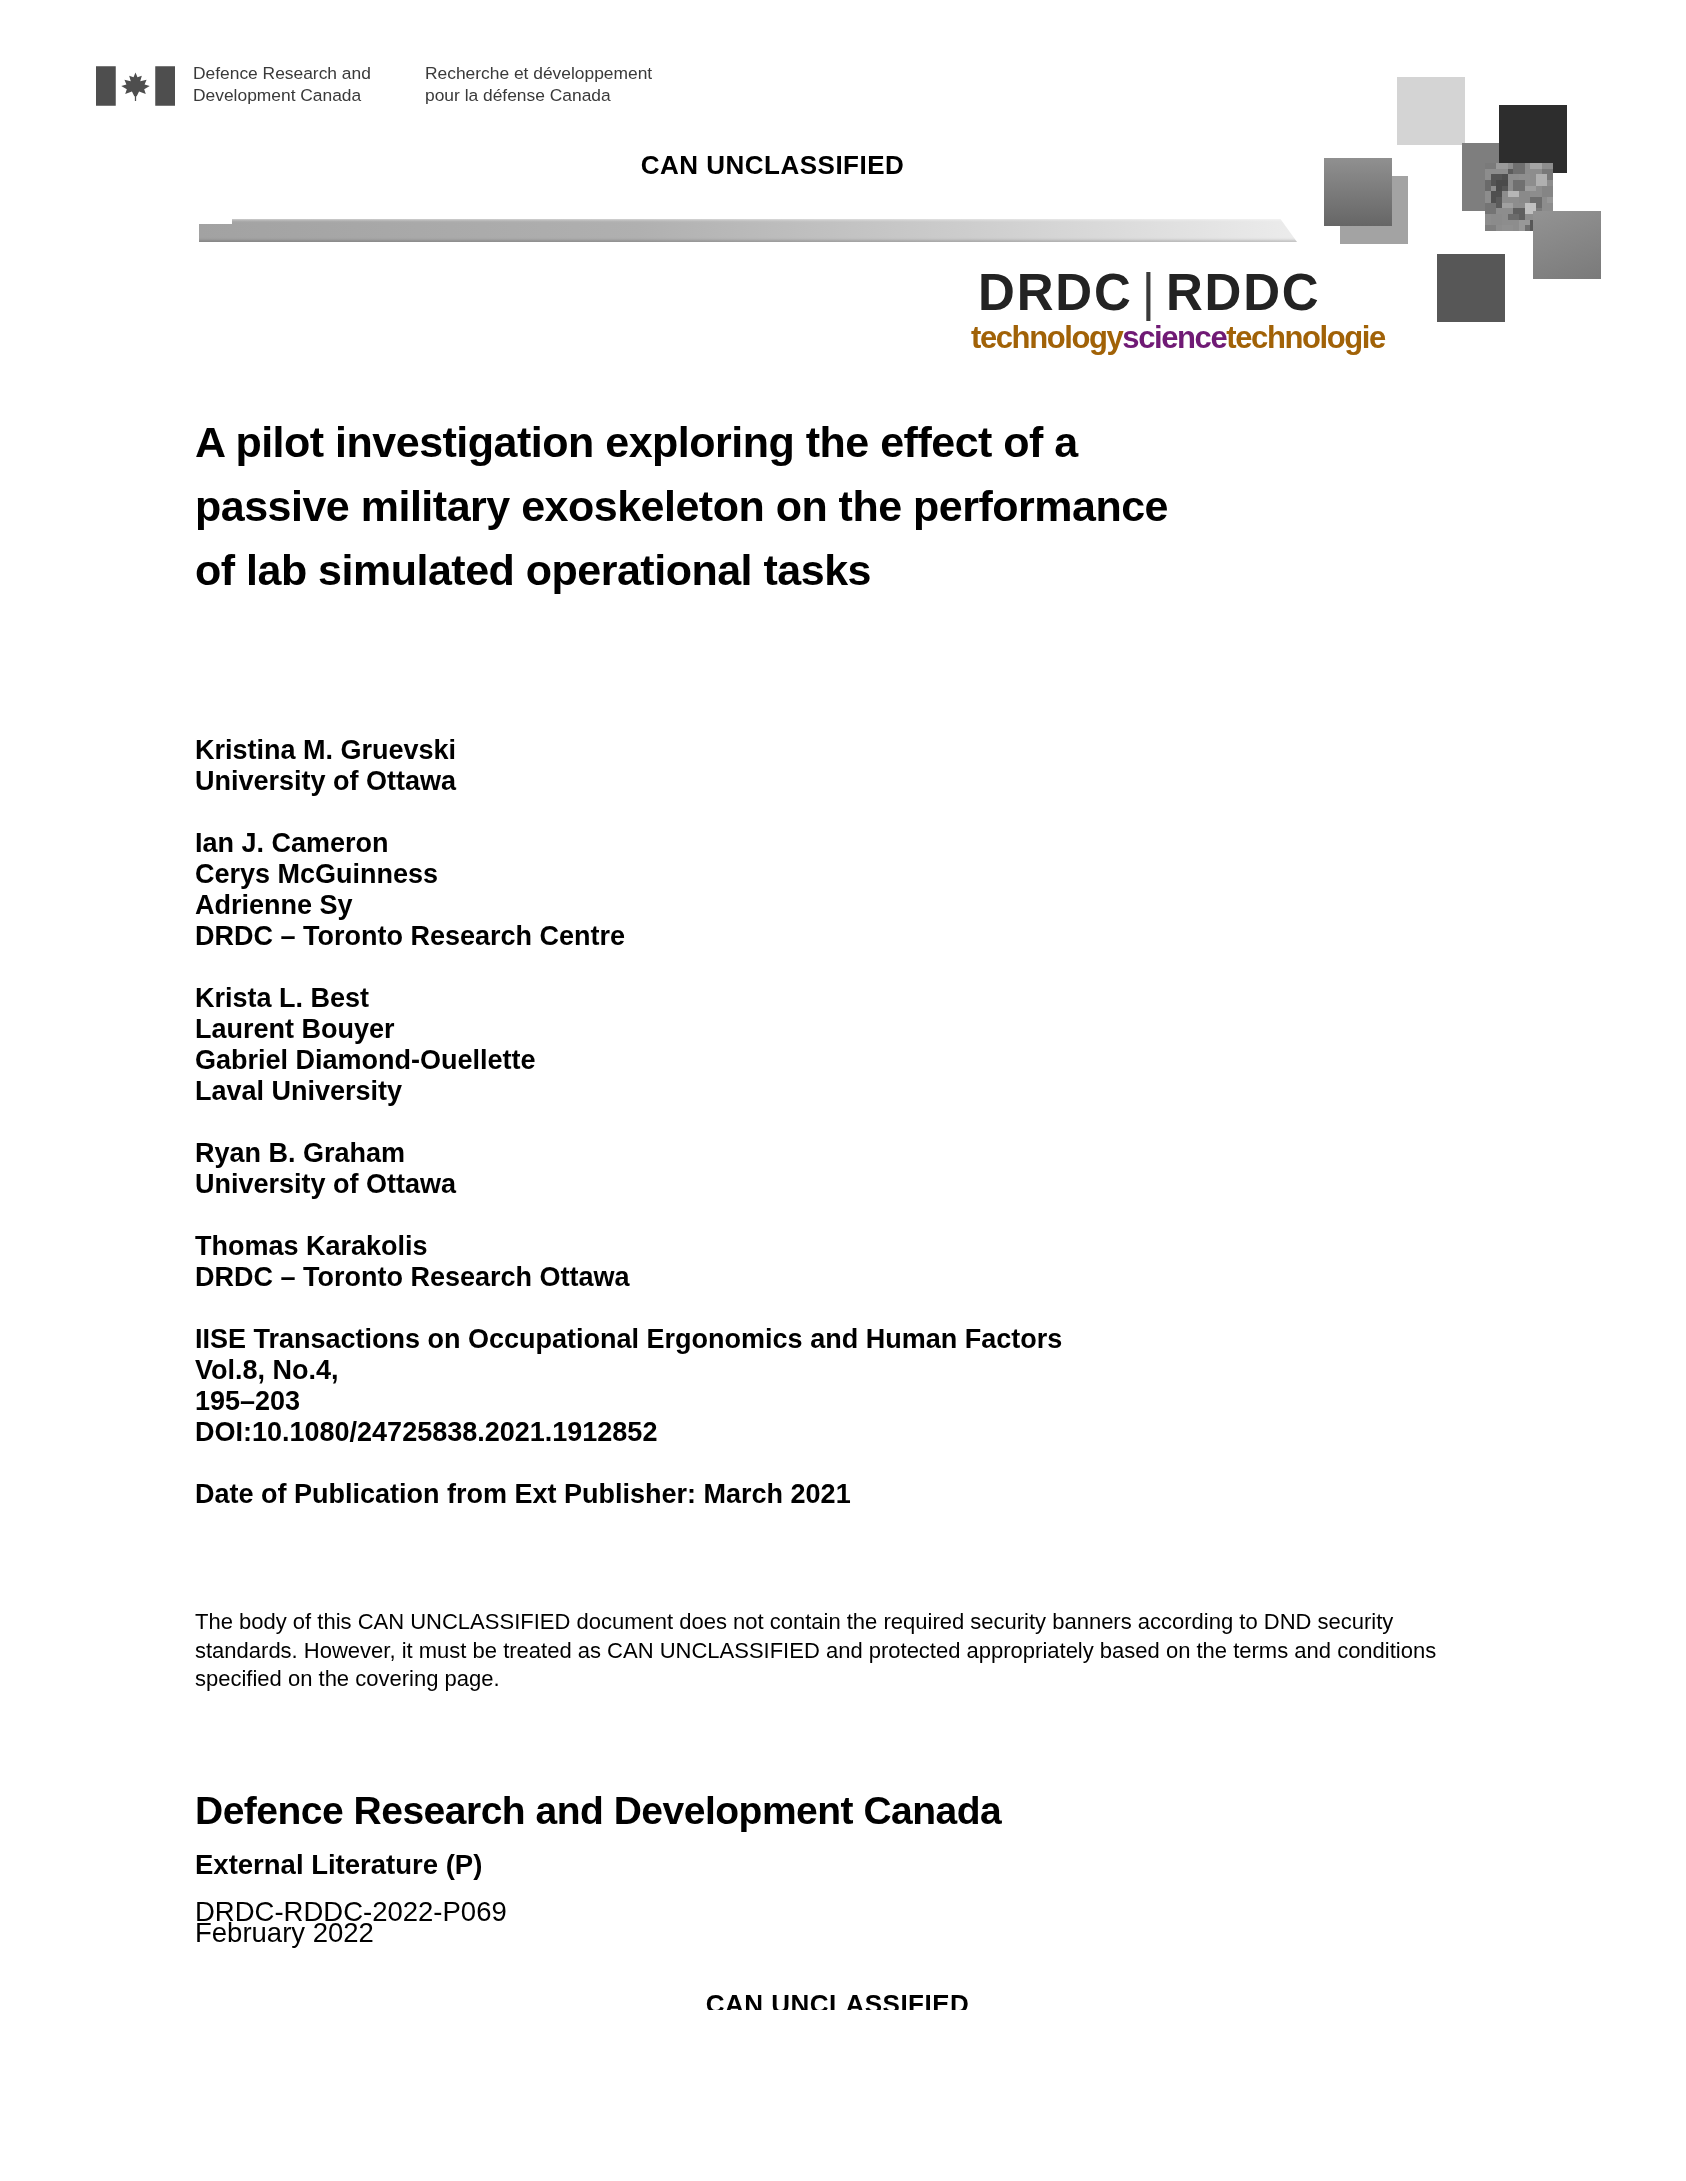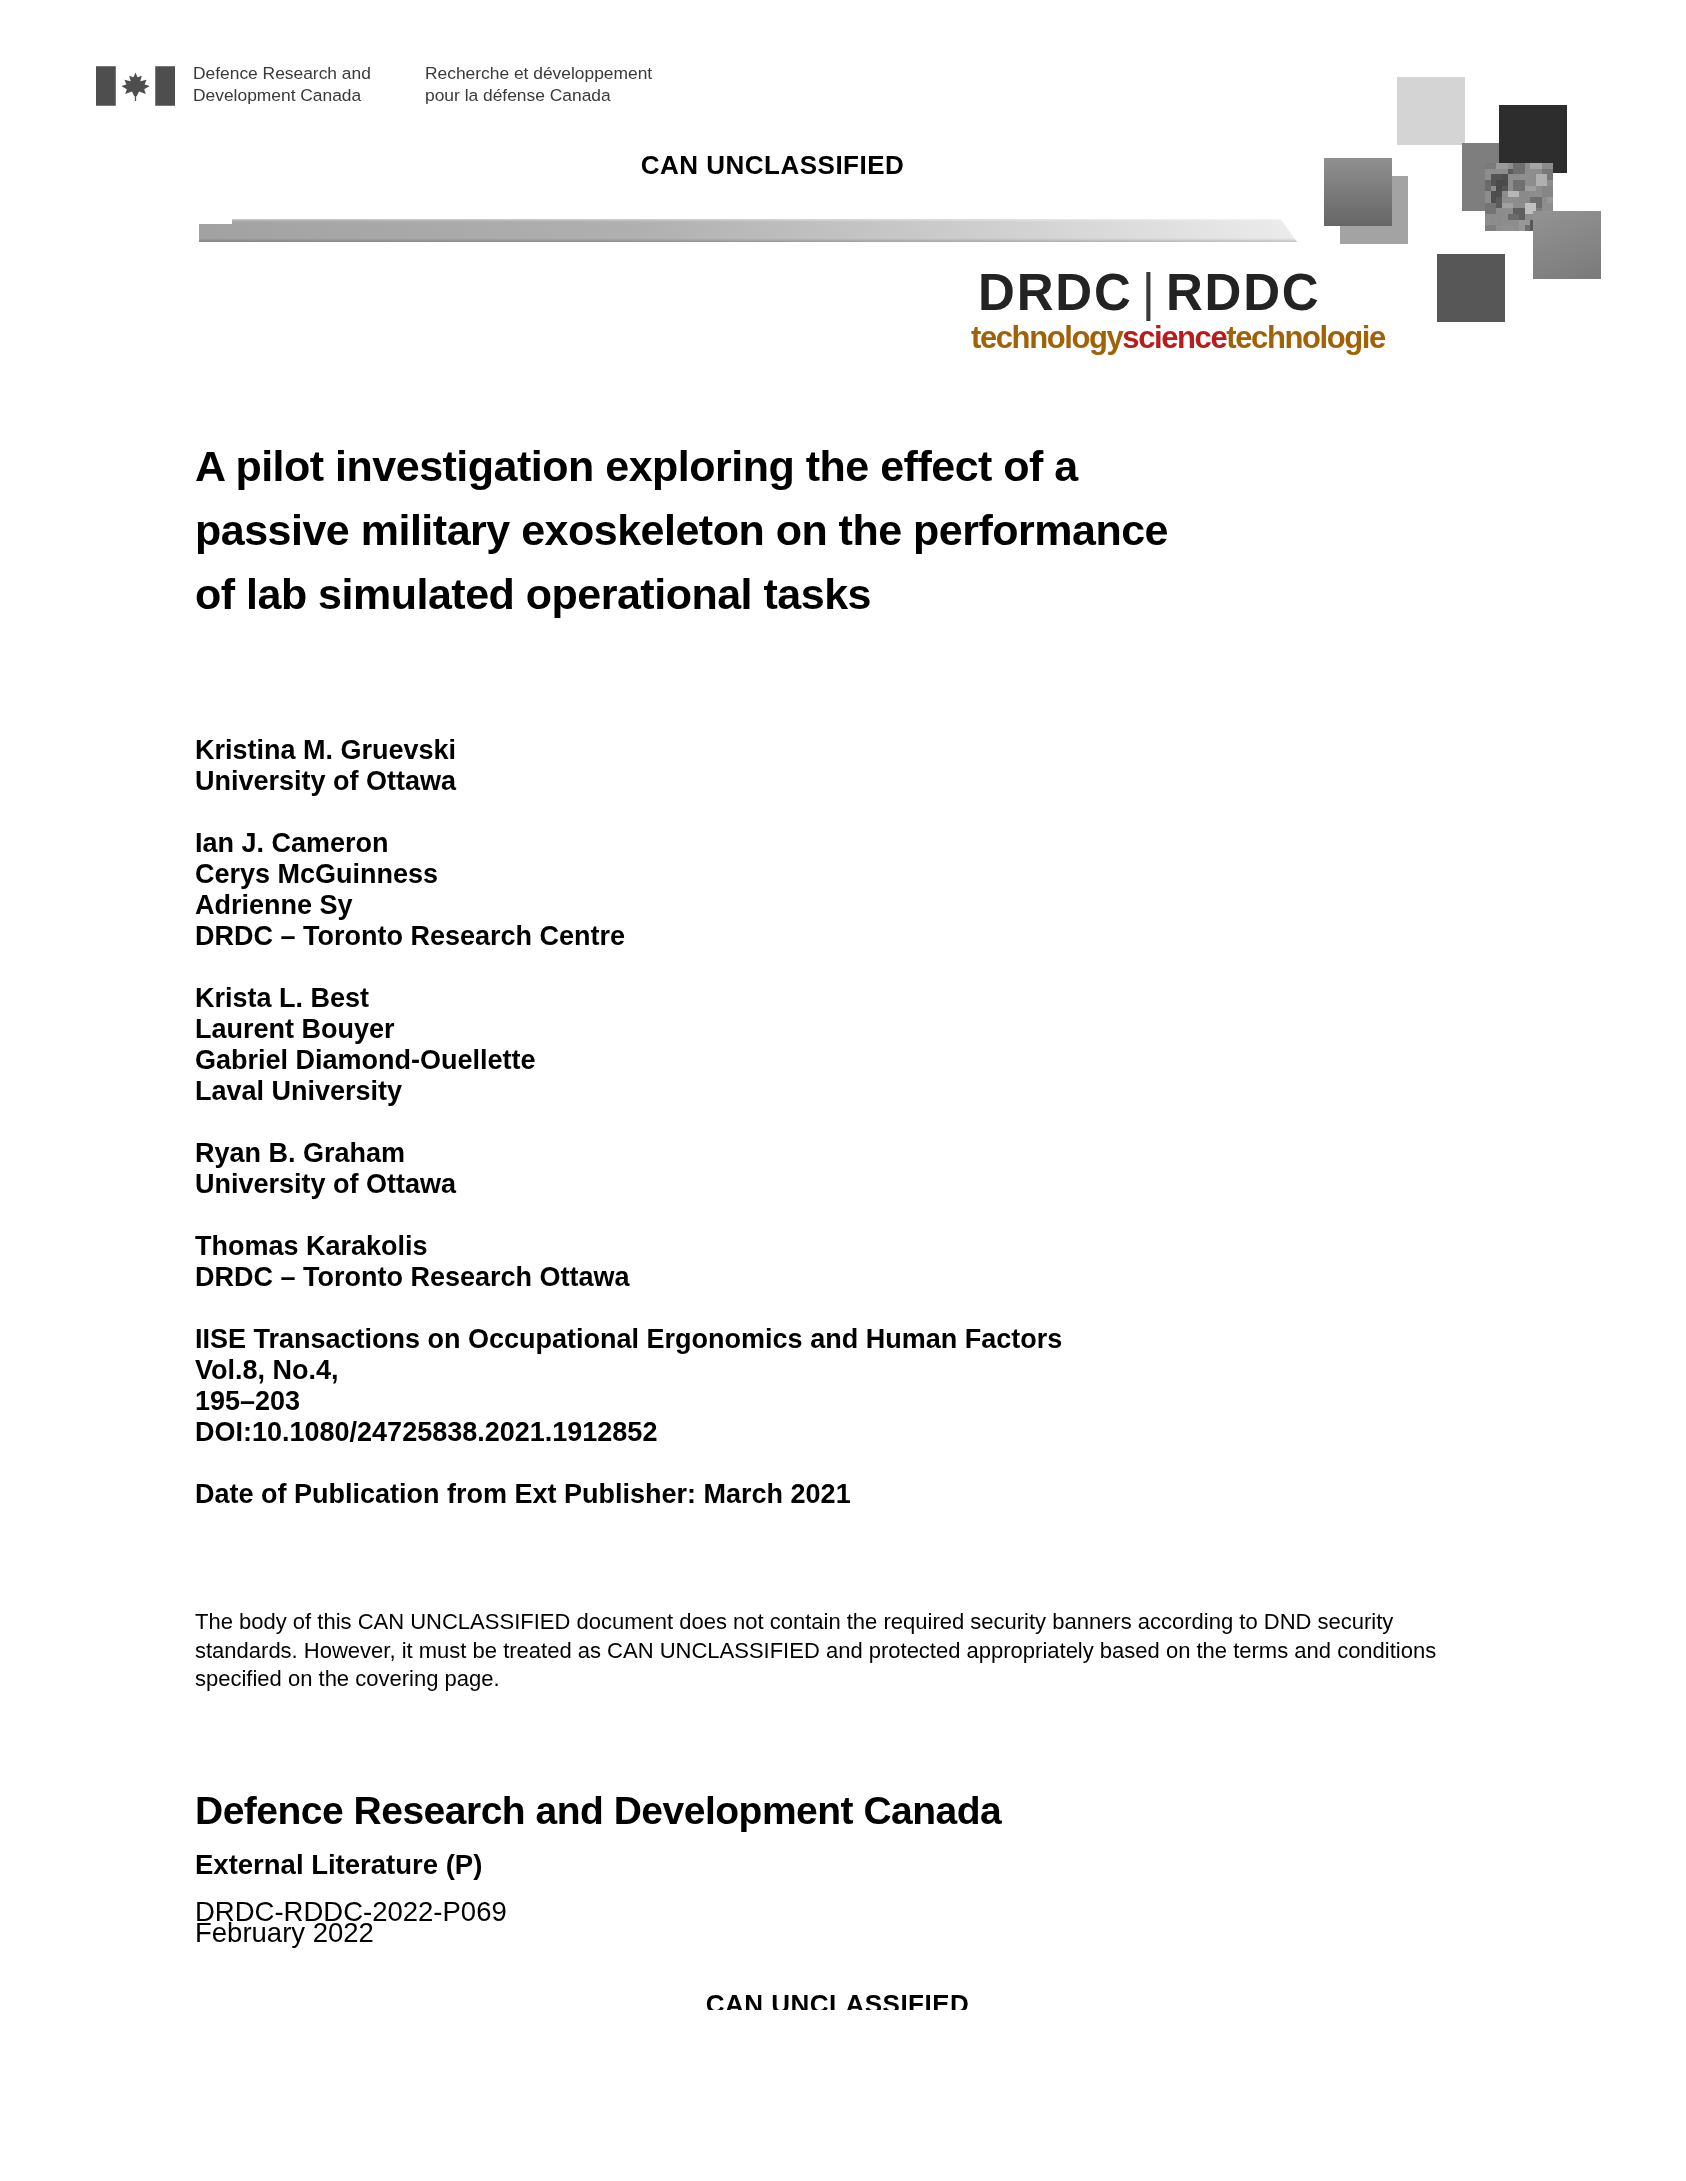--- a/index.html
+++ b/index.html
@@ -30,25 +30,25 @@
   .sq-noiseback{left:1462px;top:143px;background:#7e7e7e;}
   .sq-noise   {left:1485px;top:163px;}
   .sq-right   {left:1533px;top:211px;background:linear-gradient(160deg,#939393,#7a7a7a);}
   .sq-bottom  {left:1437px;top:254px;background:#575757;}
 
   
   .drdc{left:950px;top:263px;font-size:51px;font-weight:600;letter-spacing:1.8px;color:#232323;margin-left:28px;}
   .drdc .sep{font-weight:300;color:#3a3a3a;padding:0 9.2px;}
   .tagline{left:971px;top:320px;font-size:31px;letter-spacing:-1.4px;}
   .tagline .lt{color:#a16207;font-weight:700;}
-  .tagline .dk{color:#b91c1c;font-weight:600;}
+  .tagline .dk{color:#701a75;font-weight:600;}
 
   
   .doc-title{left:195px;top:410px;width:1396px;font-size:43px;font-weight:bold;
-             line-height:64px;letter-spacing:-0.5px;color:#000;margin-top:24px;}
+             line-height:64px;letter-spacing:-0.5px;color:#000;}
 
   
   .authors{left:195px;top:735px;width:1341px;font-size:27px;line-height:31px;font-weight:bold;}
   .authors .grp{margin:0 0 31px 0;}
 
   
   .terms-line{left:195px;top:1559px;font-size:22px;line-height:28.5px;}
   .terms-line b{font-weight:bold;}
   .terms-body{left:195px;top:1608px;width:1350px;font-size:22px;line-height:28.5px;}
 

